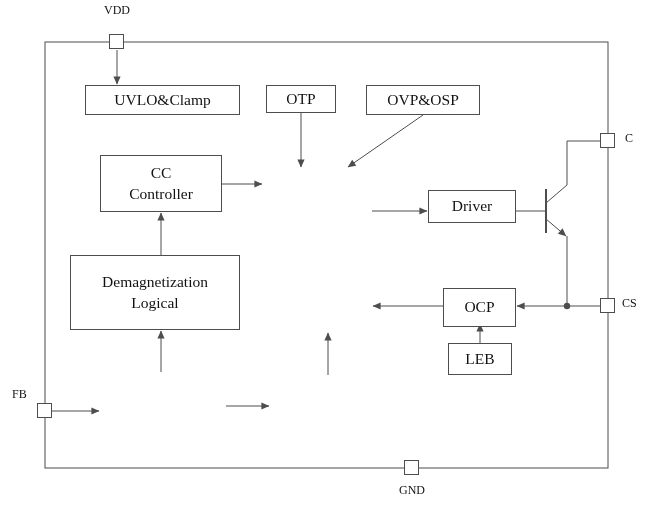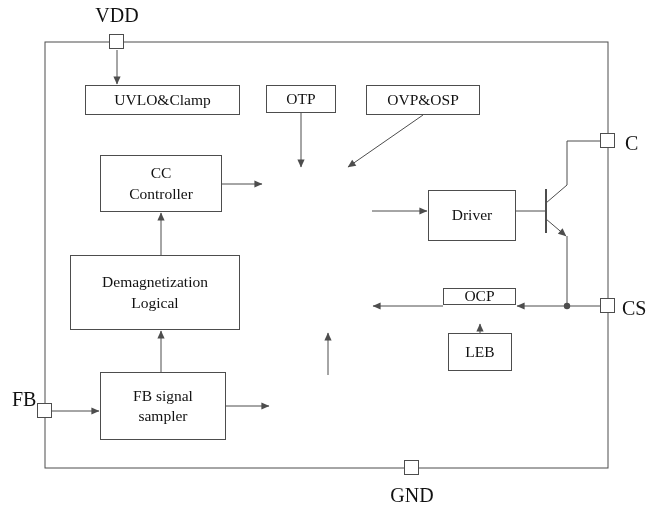--- a/index.html
+++ b/index.html
@@ -3,21 +3,21 @@
 <meta charset="utf-8">
 <style>
   html,body{margin:0;padding:0;background:#ffffff;}
   #stage{position:relative;width:657px;height:515px;background:#ffffff;
          font-family:"Liberation Serif",serif;color:#111;overflow:hidden;}
   #wires{position:absolute;left:0;top:0;}
   .block{position:absolute;box-sizing:border-box;background:#ffffff;border:1px solid #4d4d4d;
          display:flex;align-items:center;justify-content:center;text-align:center;
          white-space:pre-line;font-size:15.5px;line-height:1.3;}
   .pin{position:absolute;box-sizing:border-box;width:15px;height:15px;background:#ffffff;border:1px solid #4d4d4d;}
-  .pin-label{position:absolute;font-size:20px;line-height:1.1;}
+  .pin-label{position:absolute;font-size:12px;line-height:1.1;}
   .center{text-align:center;}
 </style>
 </head>
 <body>
 
 <div id="stage">
 
   <svg id="wires" width="657" height="515" viewBox="0 0 657 515">
     <defs>
       <marker id="arr" viewBox="0 0 10 10" refX="9.5" refY="5" markerWidth="9" markerHeight="8" orient="auto">
@@ -53,27 +53,25 @@
       <line x1="567" y1="236" x2="567" y2="306"></line>
       <circle cx="567" cy="306" r="3.2" fill="#4d4d4d" stroke="none"></circle>
     </g>
   </svg>
 
   <div class="block" style="left:266px;top:85px;width:70px;height:28px">OTP</div>
   <div class="block" style="left:85px;top:85px;width:155px;height:30px">UVLO&amp;Clamp</div>
   <div class="block" style="left:366px;top:85px;width:114px;height:30px">OVP&amp;OSP</div>
   <div class="block" style="left:100px;top:155px;width:122px;height:57px">CC
 Controller</div>
-  <div class="block" style="left:428px;top:190px;width:88px;height:51px">Driver</div>
+  <div class="block" style="left:428px;top:190px;width:88px;height:33px">Driver</div>
   <div class="block" style="left:70px;top:255px;width:170px;height:75px">Demagnetization
 Logical</div>
-  <div class="block" style="left:443px;top:288px;width:73px;height:17px">OCP</div>
-  <div class="block" style="left:448px;top:333px;width:64px;height:38px">LEB</div>
-  <div class="block" style="left:100px;top:372px;width:126px;height:68px">FB signal
-sampler</div>
+  <div class="block" style="left:443px;top:288px;width:73px;height:39px">OCP</div>
+  <div class="block" style="left:448px;top:343px;width:64px;height:32px">LEB</div>
 
   <div class="pin" style="left:109px;top:34px"></div>
   <div class="pin" style="left:600px;top:133px"></div>
   <div class="pin" style="left:600px;top:298px"></div>
   <div class="pin" style="left:37px;top:403px"></div>
   <div class="pin" style="left:404px;top:460px"></div>
 
   <div class="pin-label center" style="left:92px;top:4px;width:50px">VDD</div>
   <div class="pin-label" style="left:625px;top:132px">C</div>
   <div class="pin-label" style="left:622px;top:297px">CS</div>

